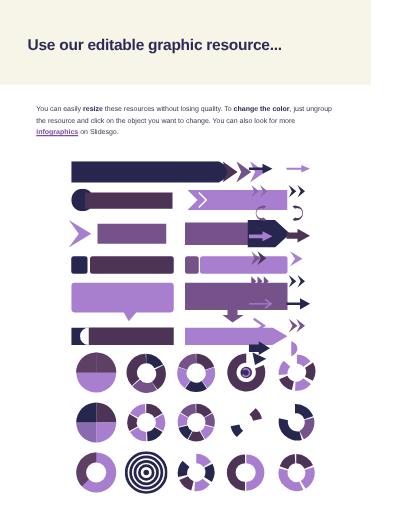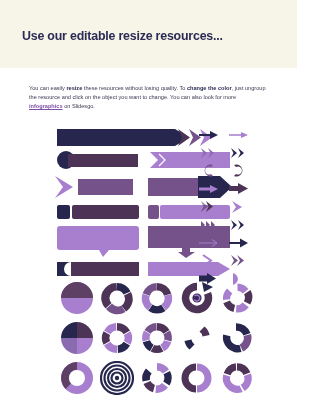--- a/index.html
+++ b/index.html
@@ -57,21 +57,21 @@
     display:flex;align-items:center;justify-content:center;
   }
   .circle-cell svg{display:block;}
 </style>
 </head>
 <body>
 
 <div class="slide">
 
   <div class="header-band"></div>
-  <div class="page-title">Use our editable resize resources...</div>
+  <div class="page-title">Use our editable graphic resource...</div>
 
   <div class="body-copy"><span>You can easily </span><b>resize</b><span> these resources without losing quality. To </span><b>change the color</b><span>, just ungroup the resource and click on the object you want to change. You can also look for more </span><a class="link" href="#">infographics</a><span> on Slidesgo.</span></div>
 
   <div class="graphics">
 
     <div class="row" style="top:0;height:20px;">
       <svg width="160" height="20" style="position:absolute;left:57px;top:3px;">
         <path d="M0 0 H118 L132 8.5 L118 17 H0 Z" fill="#26264f"></path>
       </svg>
       <svg width="14" height="17" style="position:absolute;left:178px;top:3px;">

